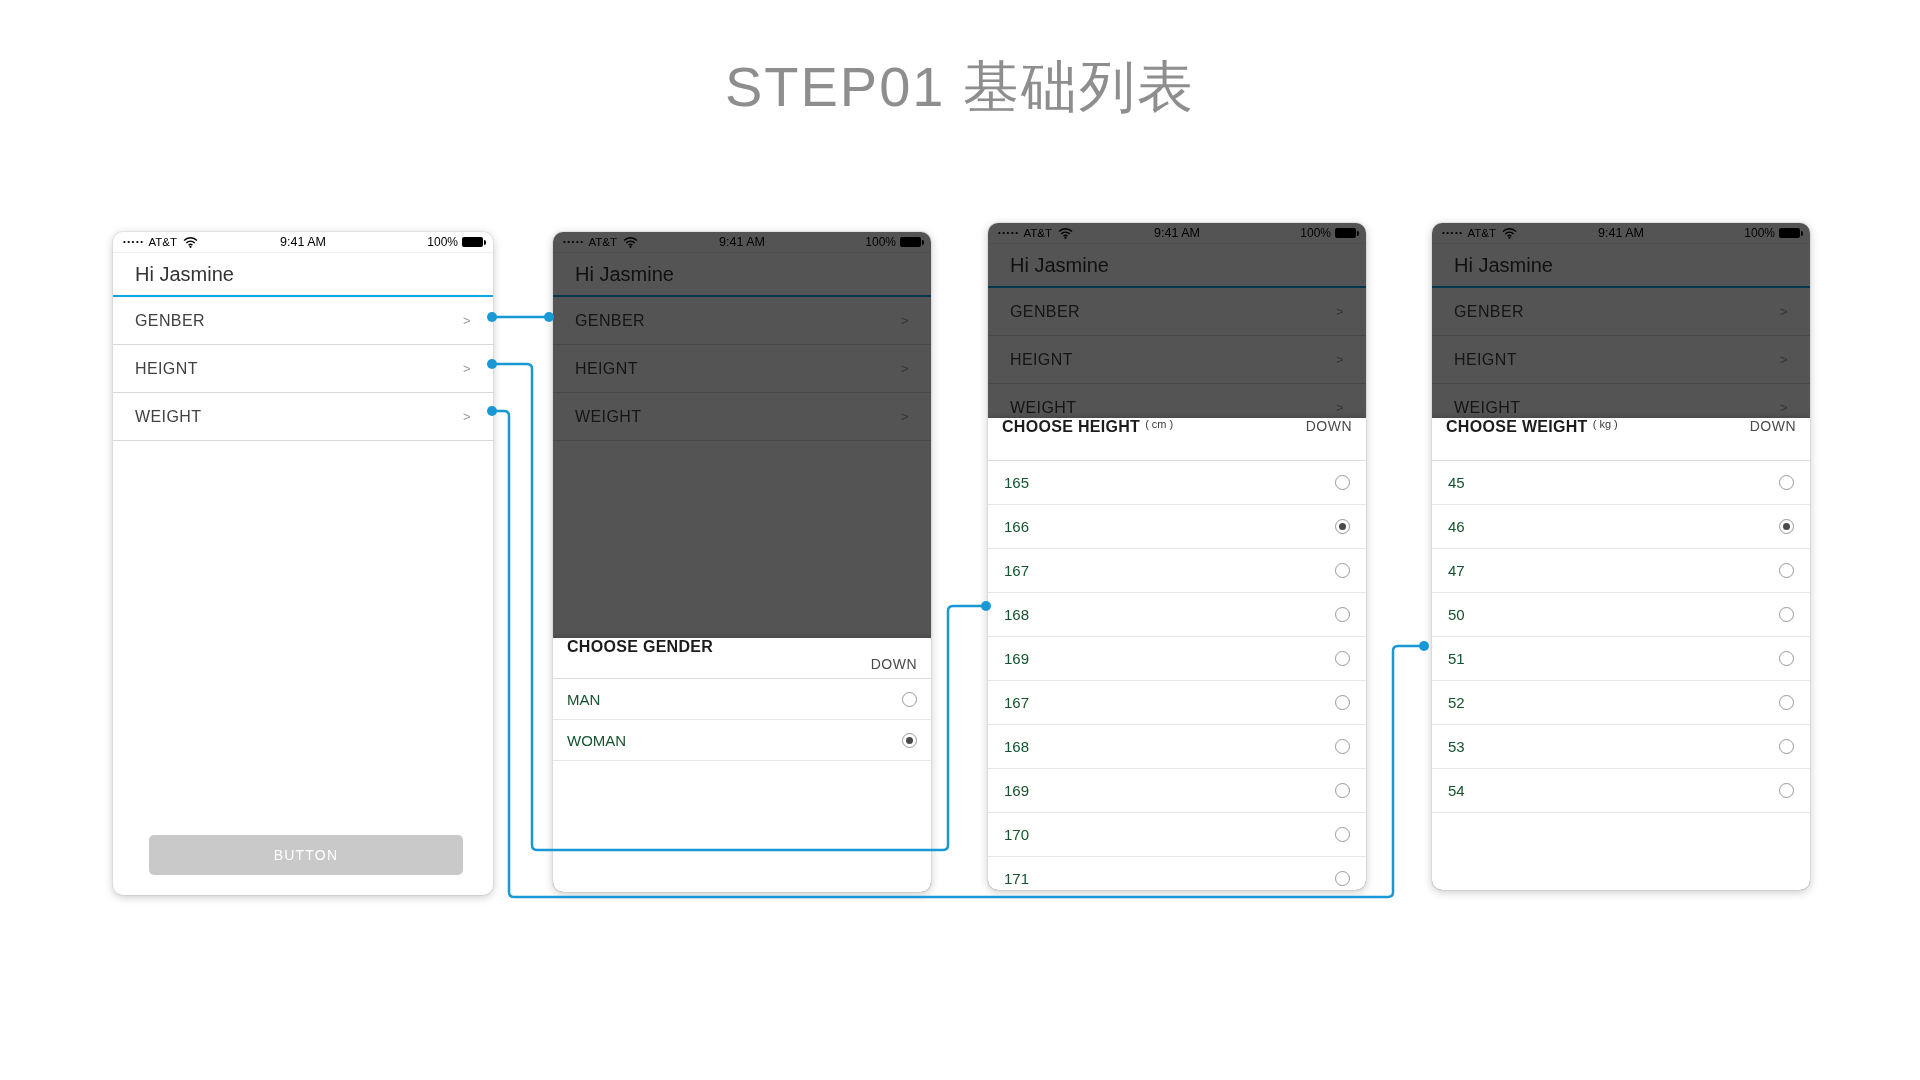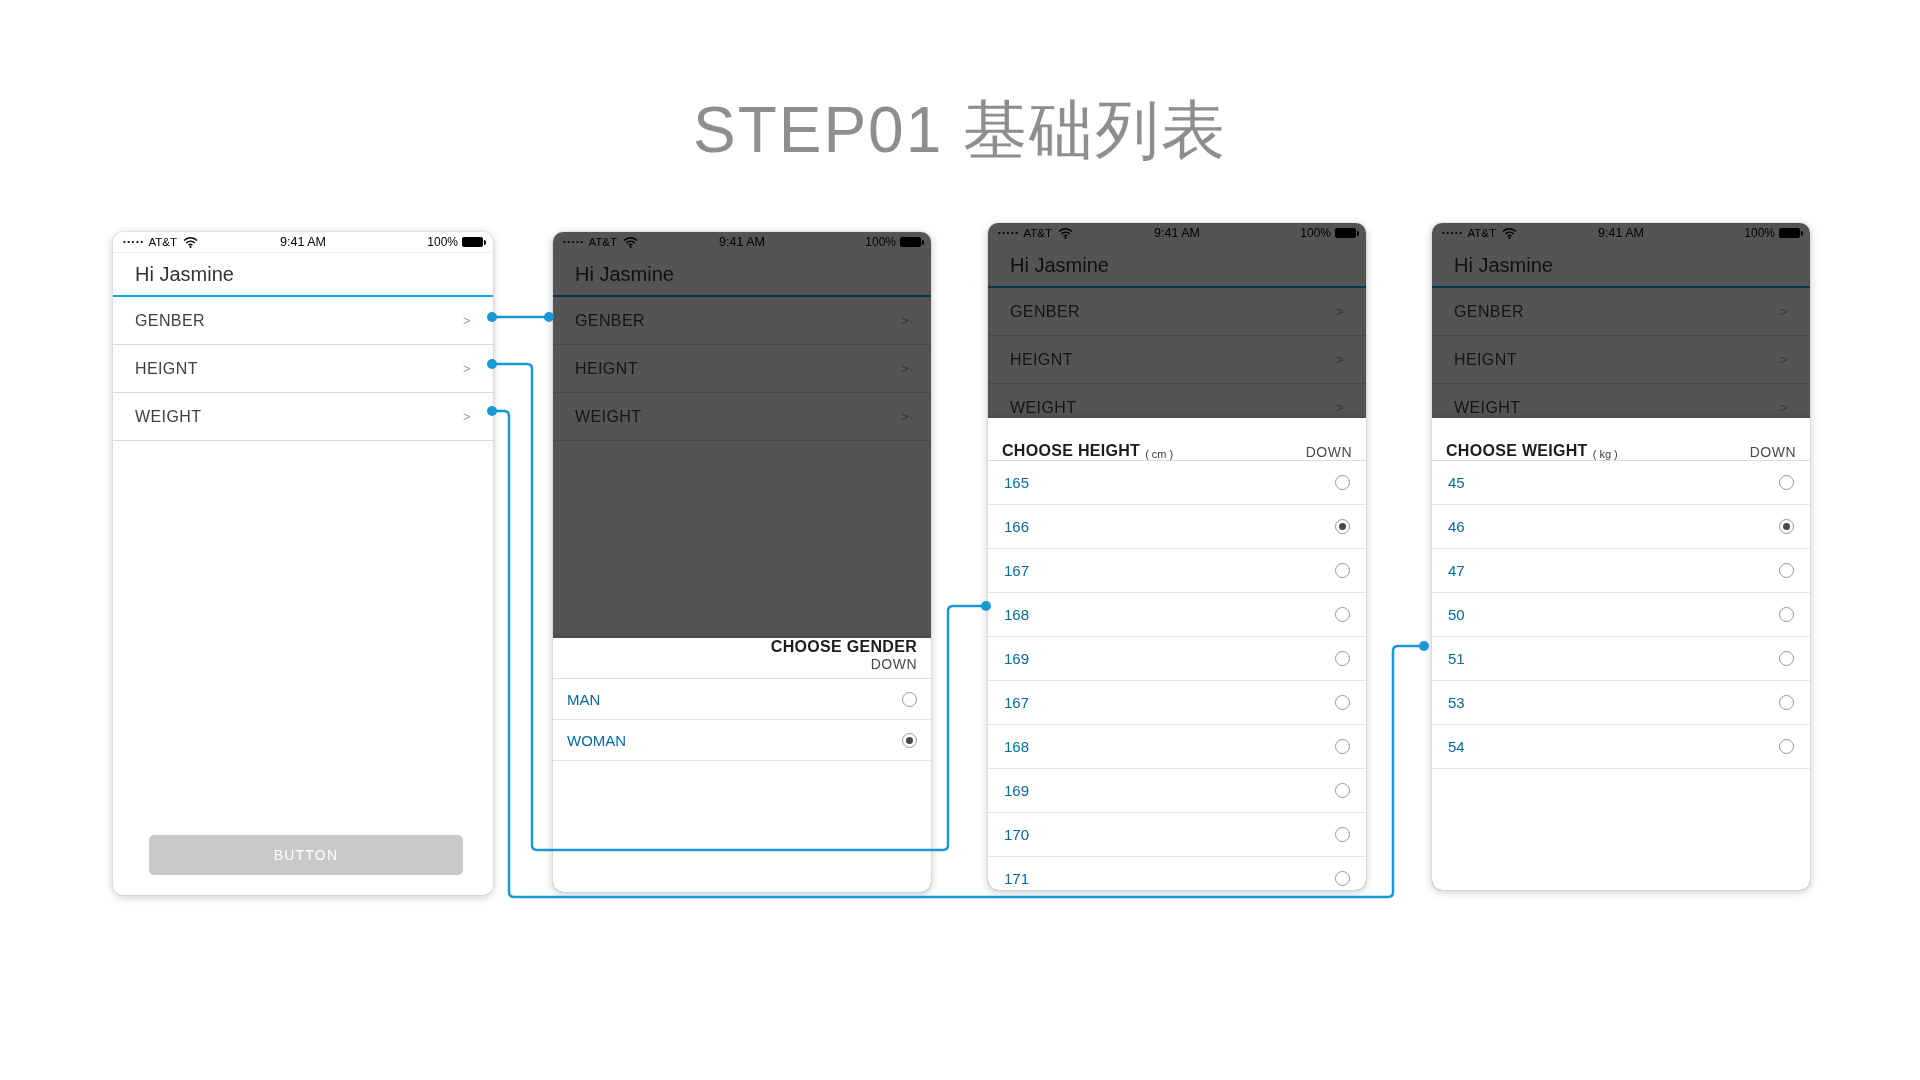--- a/index.html
+++ b/index.html
@@ -1,19 +1,19 @@
 <!DOCTYPE html>
 <html><head>
 <meta charset="utf-8">
 <style>
   html,body{margin:0;padding:0;}
   body{width:1920px;height:1080px;background:#ffffff;overflow:hidden;position:relative;
        font-family:"Liberation Sans", sans-serif;-webkit-font-smoothing:antialiased;}
   .page-title{position:absolute;top:50px;left:0;width:100%;text-align:center;
-       font-size:64px;color:#8e8e8e;letter-spacing:2px;font-weight:400;margin-top:37px;}
+       font-size:56px;color:#8e8e8e;letter-spacing:2px;font-weight:400;}
   
   .phone{position:absolute;background:#fff;border-radius:10px;overflow:hidden;
        box-shadow:0 2px 10px rgba(0,0,0,0.22), 0 0 0 1px rgba(0,0,0,0.05);z-index:1;}
   
   .statusbar{position:relative;height:20px;display:flex;align-items:center;gap:4px;
        padding:0 10px;font-size:12px;color:#000;border-bottom:1px solid #f0f0f0;}
   .sb-dots{font-size:8px;letter-spacing:1.5px;line-height:1;}
   .sb-carrier{font-size:11.5px;}
   .sb-wifi{display:inline-flex;margin-left:2px;}
   .sb-time{position:absolute;left:50%;transform:translateX(-50%);font-size:12.5px;}
@@ -24,26 +24,26 @@
   .hdr{height:42px;display:flex;align-items:center;padding:0 22px;font-size:20px;color:#333;
        border-bottom:2px solid #0ea5e9;}
   .lrow{height:47px;display:flex;align-items:center;justify-content:space-between;padding:0 22px;
        font-size:16px;color:#404040;letter-spacing:0.4px;border-bottom:1px solid #d9d9d9;}
   .chev{color:#9b9b9b;font-size:13px;}
   .cta{position:absolute;left:36px;right:30px;bottom:20px;height:40px;background:#c9c9c9;border:none;
        border-radius:5px;color:#fff;font-size:14px;letter-spacing:1.2px;font-family:inherit;}
   
   .overlay{position:absolute;inset:0;background:rgba(0,0,0,0.67);}
   .sheet{position:absolute;left:0;right:0;bottom:0;background:#fff;box-shadow:0 -1px 5px rgba(0,0,0,0.18);}
-  .sheet-hdr{display:flex;align-items:flex-end;padding:0 14px;border-bottom:1px solid #dedede;}
+  .sheet-hdr{display:flex;align-items:flex-start;padding:0 14px;border-bottom:1px solid #dedede;}
   .sheet-title{font-weight:700;font-size:16px;color:#1c1c1c;letter-spacing:0.3px;}
   .sheet-unit{font-size:11px;color:#3c3c3c;margin-left:5px;}
   .down{margin-left:auto;font-size:14px;color:#4a4a4a;letter-spacing:0.5px;cursor:pointer;}
   .opt{display:flex;align-items:center;justify-content:space-between;border-bottom:1px solid #e6e6e6;
-       font-size:15px;color:#0369a1;}
+       font-size:15px;color:#14532d;}
   .radio{width:15px;height:15px;border:1.5px solid #979797;border-radius:50%;box-sizing:border-box;
        display:flex;align-items:center;justify-content:center;flex:none;}
   .rdot{width:7px;height:7px;border-radius:50%;background:#4a4a4a;display:none;}
   .radio.on .rdot{display:block;}
   
   .sheet-gender{height:254px;}
   .sheet-gender .sheet-hdr{height:40px;flex-direction:column;}
   .sheet-gender .opt{height:40px;padding:0 14px;}
   .sheet-tall{height:472px;}
   .sheet-tall .sheet-hdr{height:42px;}
@@ -282,20 +282,24 @@
     <div class="opt">
         <span>47</span>
         <span class="radio"></span>
       </div>
     <div class="opt">
         <span>50</span>
         <span class="radio"></span>
       </div>
     <div class="opt">
         <span>51</span>
+        <span class="radio"></span>
+      </div>
+    <div class="opt">
+        <span>52</span>
         <span class="radio"></span>
       </div>
     <div class="opt">
         <span>53</span>
         <span class="radio"></span>
       </div>
     <div class="opt">
         <span>54</span>
         <span class="radio"></span>
       </div>

